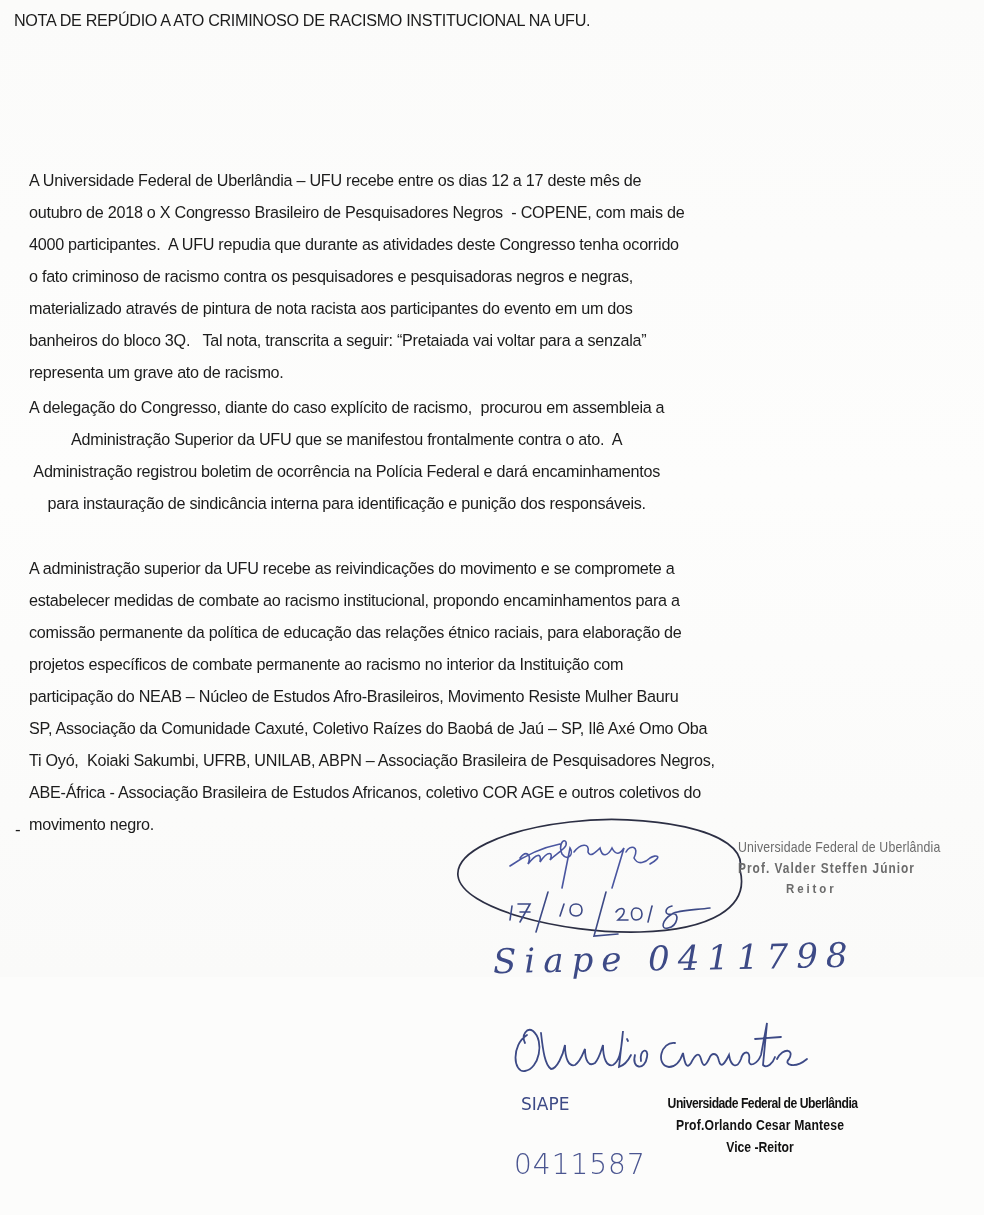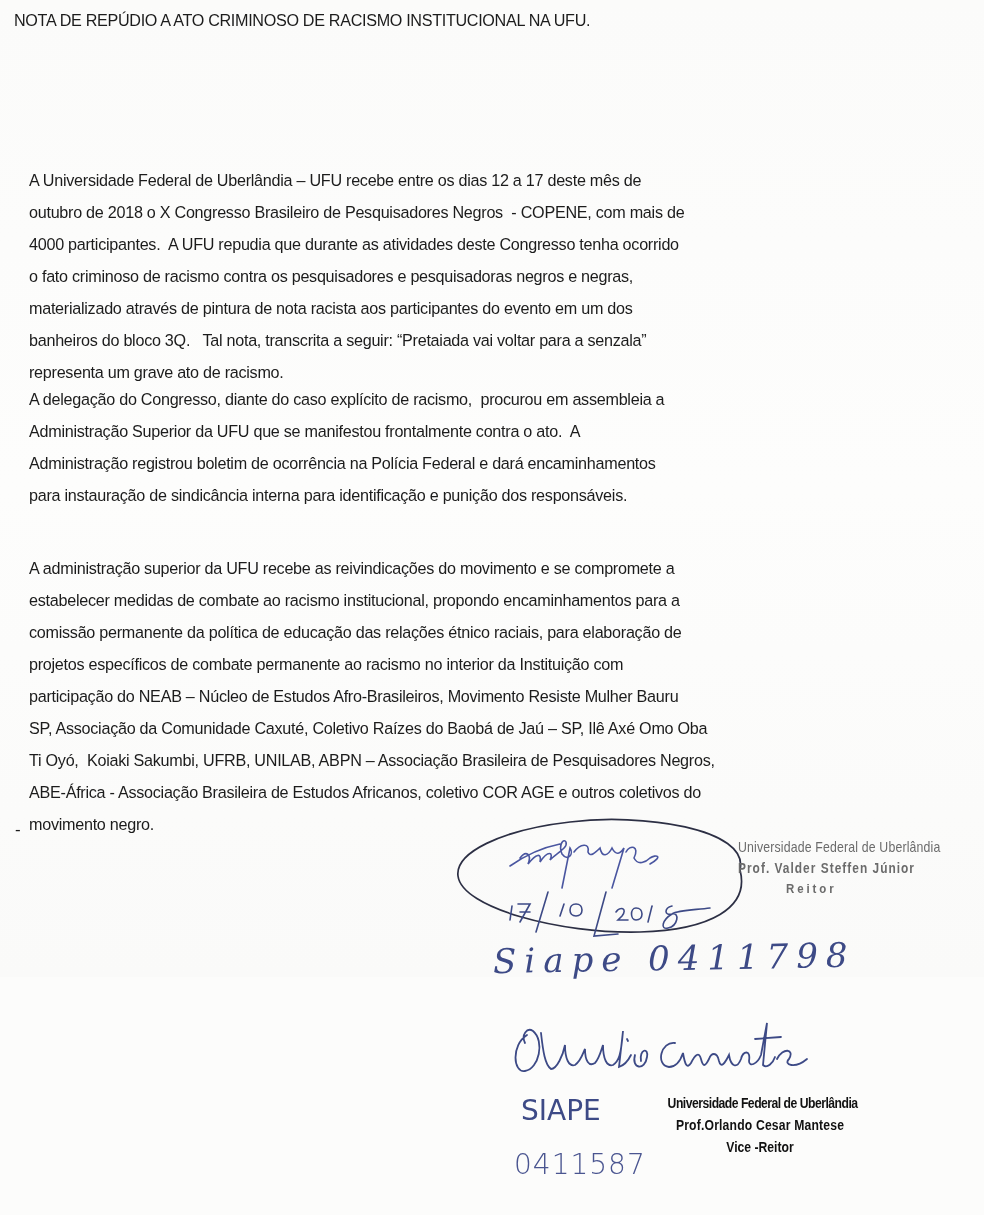--- a/index.html
+++ b/index.html
@@ -39,21 +39,21 @@
     line-height: 32px;
     letter-spacing: -0.3px;
   }
   .para .line {
     display: block;
     white-space: pre;
     transform: scaleX(0.93);
     transform-origin: left top;
   }
   #p1 { top: 149px; }
-  #p2 { top: 368px; }
+  #p2 { top: 376px; text-align: center; }
   #p3 { top: 537px; }
 
   .dash {
     position: absolute;
     left: 15px;
     top: 820px;
     font-size: 17px;
   }
 
   
@@ -118,21 +118,21 @@
   .sig2-svg {
     position: absolute;
     left: 505px;
     top: 1015px;
     width: 330px;
     height: 70px;
   }
   .siape2-label {
     left: 521px;
     top: 1094px;
-    font-size: 28px;
+    font-size: 17px;
     letter-spacing: 0px;
     font-family: "DejaVu Sans", sans-serif;
     font-style: normal;
   }
   .siape2-num {
     left: 514px;
     top: 1148px;
     font-size: 28px;
     letter-spacing: 1px;
     font-family: "DejaVu Sans", sans-serif;

